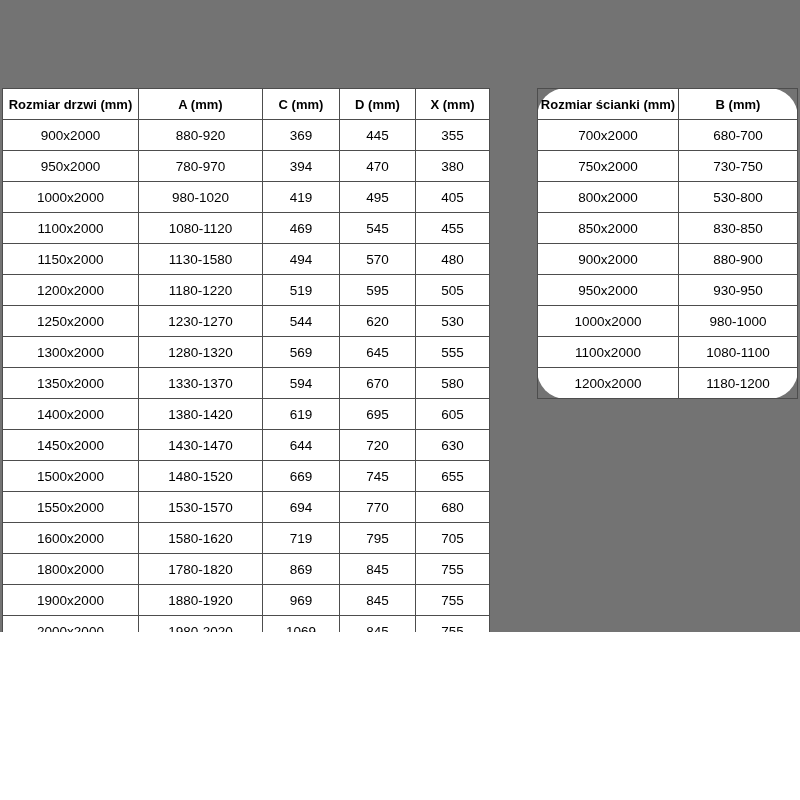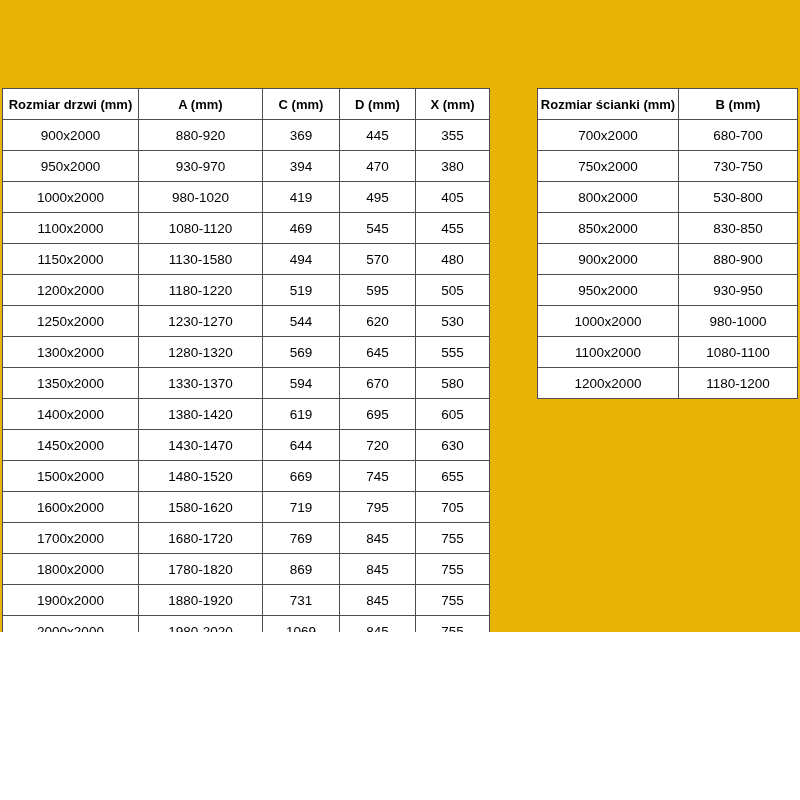--- a/index.html
+++ b/index.html
@@ -4,21 +4,21 @@
 <style>
   html, body {
     margin: 0;
     padding: 0;
     background: #ffffff;
   }
   .canvas {
     position: relative;
     width: 800px;
     height: 632px;
-    background: #eab308;
+    background: #737373;
     font-family: "Liberation Sans", sans-serif;
     color: #000000;
   }
   table.spec {
     position: absolute;
     border-collapse: collapse;
     table-layout: fixed;
     background: #ffffff;
   }
   table.spec th, table.spec td {
@@ -43,20 +43,21 @@
   }
   table.doors th:nth-child(1) { width: 135px; }
   table.doors th:nth-child(2) { width: 123px; }
   table.doors th:nth-child(3) { width: 76px; }
   table.doors th:nth-child(4) { width: 75px; }
   table.doors th:nth-child(5) { width: 73px; }
   table.walls {
     left: 537px;
     top: 88px;
     width: 258px;
+    border-radius: 29px;
   }
   table.walls th:nth-child(1) { width: 140px; }
   table.walls th:nth-child(2) { width: 118px; }
 </style>
 </head>
 <body>
 
 <div class="canvas">
   <table class="spec doors">
       <thead>
@@ -71,21 +72,21 @@
       <tbody>
         <tr>
           <td>900x2000</td>
           <td>880-920</td>
           <td>369</td>
           <td>445</td>
           <td>355</td>
         </tr>
         <tr>
           <td>950x2000</td>
-          <td>930-970</td>
+          <td>780-970</td>
           <td>394</td>
           <td>470</td>
           <td>380</td>
         </tr>
         <tr>
           <td>1000x2000</td>
           <td>980-1020</td>
           <td>419</td>
           <td>495</td>
           <td>405</td>
@@ -147,44 +148,44 @@
           <td>630</td>
         </tr>
         <tr>
           <td>1500x2000</td>
           <td>1480-1520</td>
           <td>669</td>
           <td>745</td>
           <td>655</td>
         </tr>
         <tr>
+          <td>1550x2000</td>
+          <td>1530-1570</td>
+          <td>694</td>
+          <td>770</td>
+          <td>680</td>
+        </tr>
+        <tr>
           <td>1600x2000</td>
           <td>1580-1620</td>
           <td>719</td>
           <td>795</td>
           <td>705</td>
         </tr>
         <tr>
-          <td>1700x2000</td>
-          <td>1680-1720</td>
-          <td>769</td>
-          <td>845</td>
-          <td>755</td>
-        </tr>
-        <tr>
           <td>1800x2000</td>
           <td>1780-1820</td>
           <td>869</td>
           <td>845</td>
           <td>755</td>
         </tr>
         <tr>
           <td>1900x2000</td>
           <td>1880-1920</td>
-          <td>731</td>
+          <td>969</td>
           <td>845</td>
           <td>755</td>
         </tr>
         <tr>
           <td>2000x2000</td>
           <td>1980-2020</td>
           <td>1069</td>
           <td>845</td>
           <td>755</td>
         </tr>

